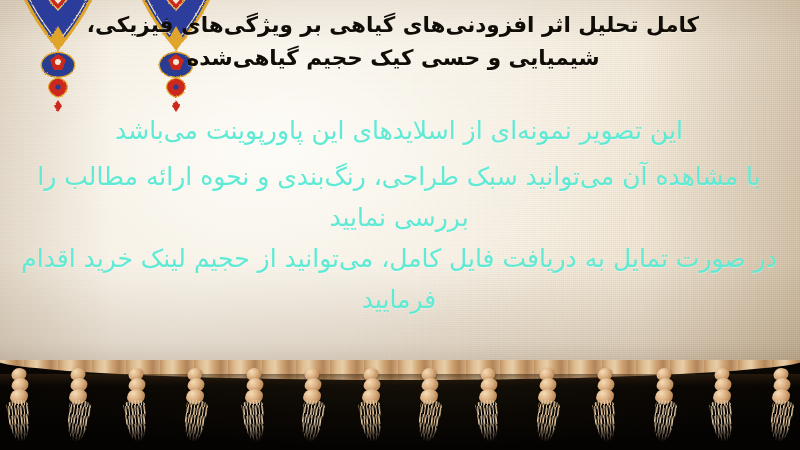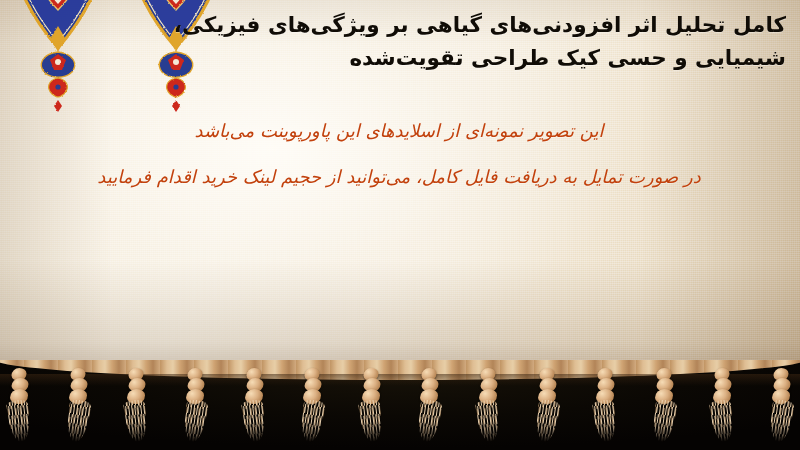--- a/index.html
+++ b/index.html
@@ -202,40 +202,39 @@
     top: 0;
     width: 800px;
     height: 372px;
     pointer-events: none;
   }
   .title-block {
     position: absolute;
     right: 14px;
     top: 8px;
     width: 786px;
-    text-align: right;
+    text-align: center;
     color: #100c06;
     font-weight: bold;
     font-size: 21.5px;
     line-height: 33px;
     letter-spacing: -0.2px;
     text-shadow: 0 1px 0 rgba(255,255,255,0.35);
   }
   .body-block {
     position: absolute;
     right: 8px;
     top: 110px;
     width: 786px;
     text-align: center;
-    color: #c2410c;
+    color: #5eead4;
     font-weight: normal;
-    font-size: 18px;
+    font-size: 25px;
     line-height: 41px;
     text-shadow: 0 1px 0 rgba(255,255,255,0.30);
-    font-style: italic;
   }
   .body-block .line { display: block; }
   .body-block .line.first { margin-bottom: 5px; }
 </style>
 </head>
 <body>
 
 <div class="slide">
 
   <div class="canvas-field">
@@ -295,25 +294,26 @@
             </g>
         </g>
       </g>
     </svg>
   </div>
 
   <div class="text-layer">
 
     <div class="title-block">
       <span>کامل تحلیل اثر افزودنی‌های گیاهی بر ویژگی‌های فیزیکی،</span><br>
-      <span>شیمیایی و حسی کیک طراحی تقویت‌شده</span>
+      <span>شیمیایی و حسی کیک حجیم گیاهی‌شده</span>
     </div>
 
     <div class="body-block">
       <span class="line first">این تصویر نمونه‌ای از اسلایدهای این پاورپوینت می‌باشد</span>
+      <span class="line">با مشاهده آن می‌توانید سبک طراحی، رنگ‌بندی و نحوه ارائه مطالب را بررسی نمایید</span>
       <span class="line">در صورت تمایل به دریافت فایل کامل، می‌توانید از حجیم لینک خرید اقدام فرمایید</span>
     </div>
 
   </div>
 
   <div class="fringe-band">
     <div class="selvedge"></div>
     <div class="selvedge-shadow"></div>
     <div class="tassels">
         <div class="tassel">

